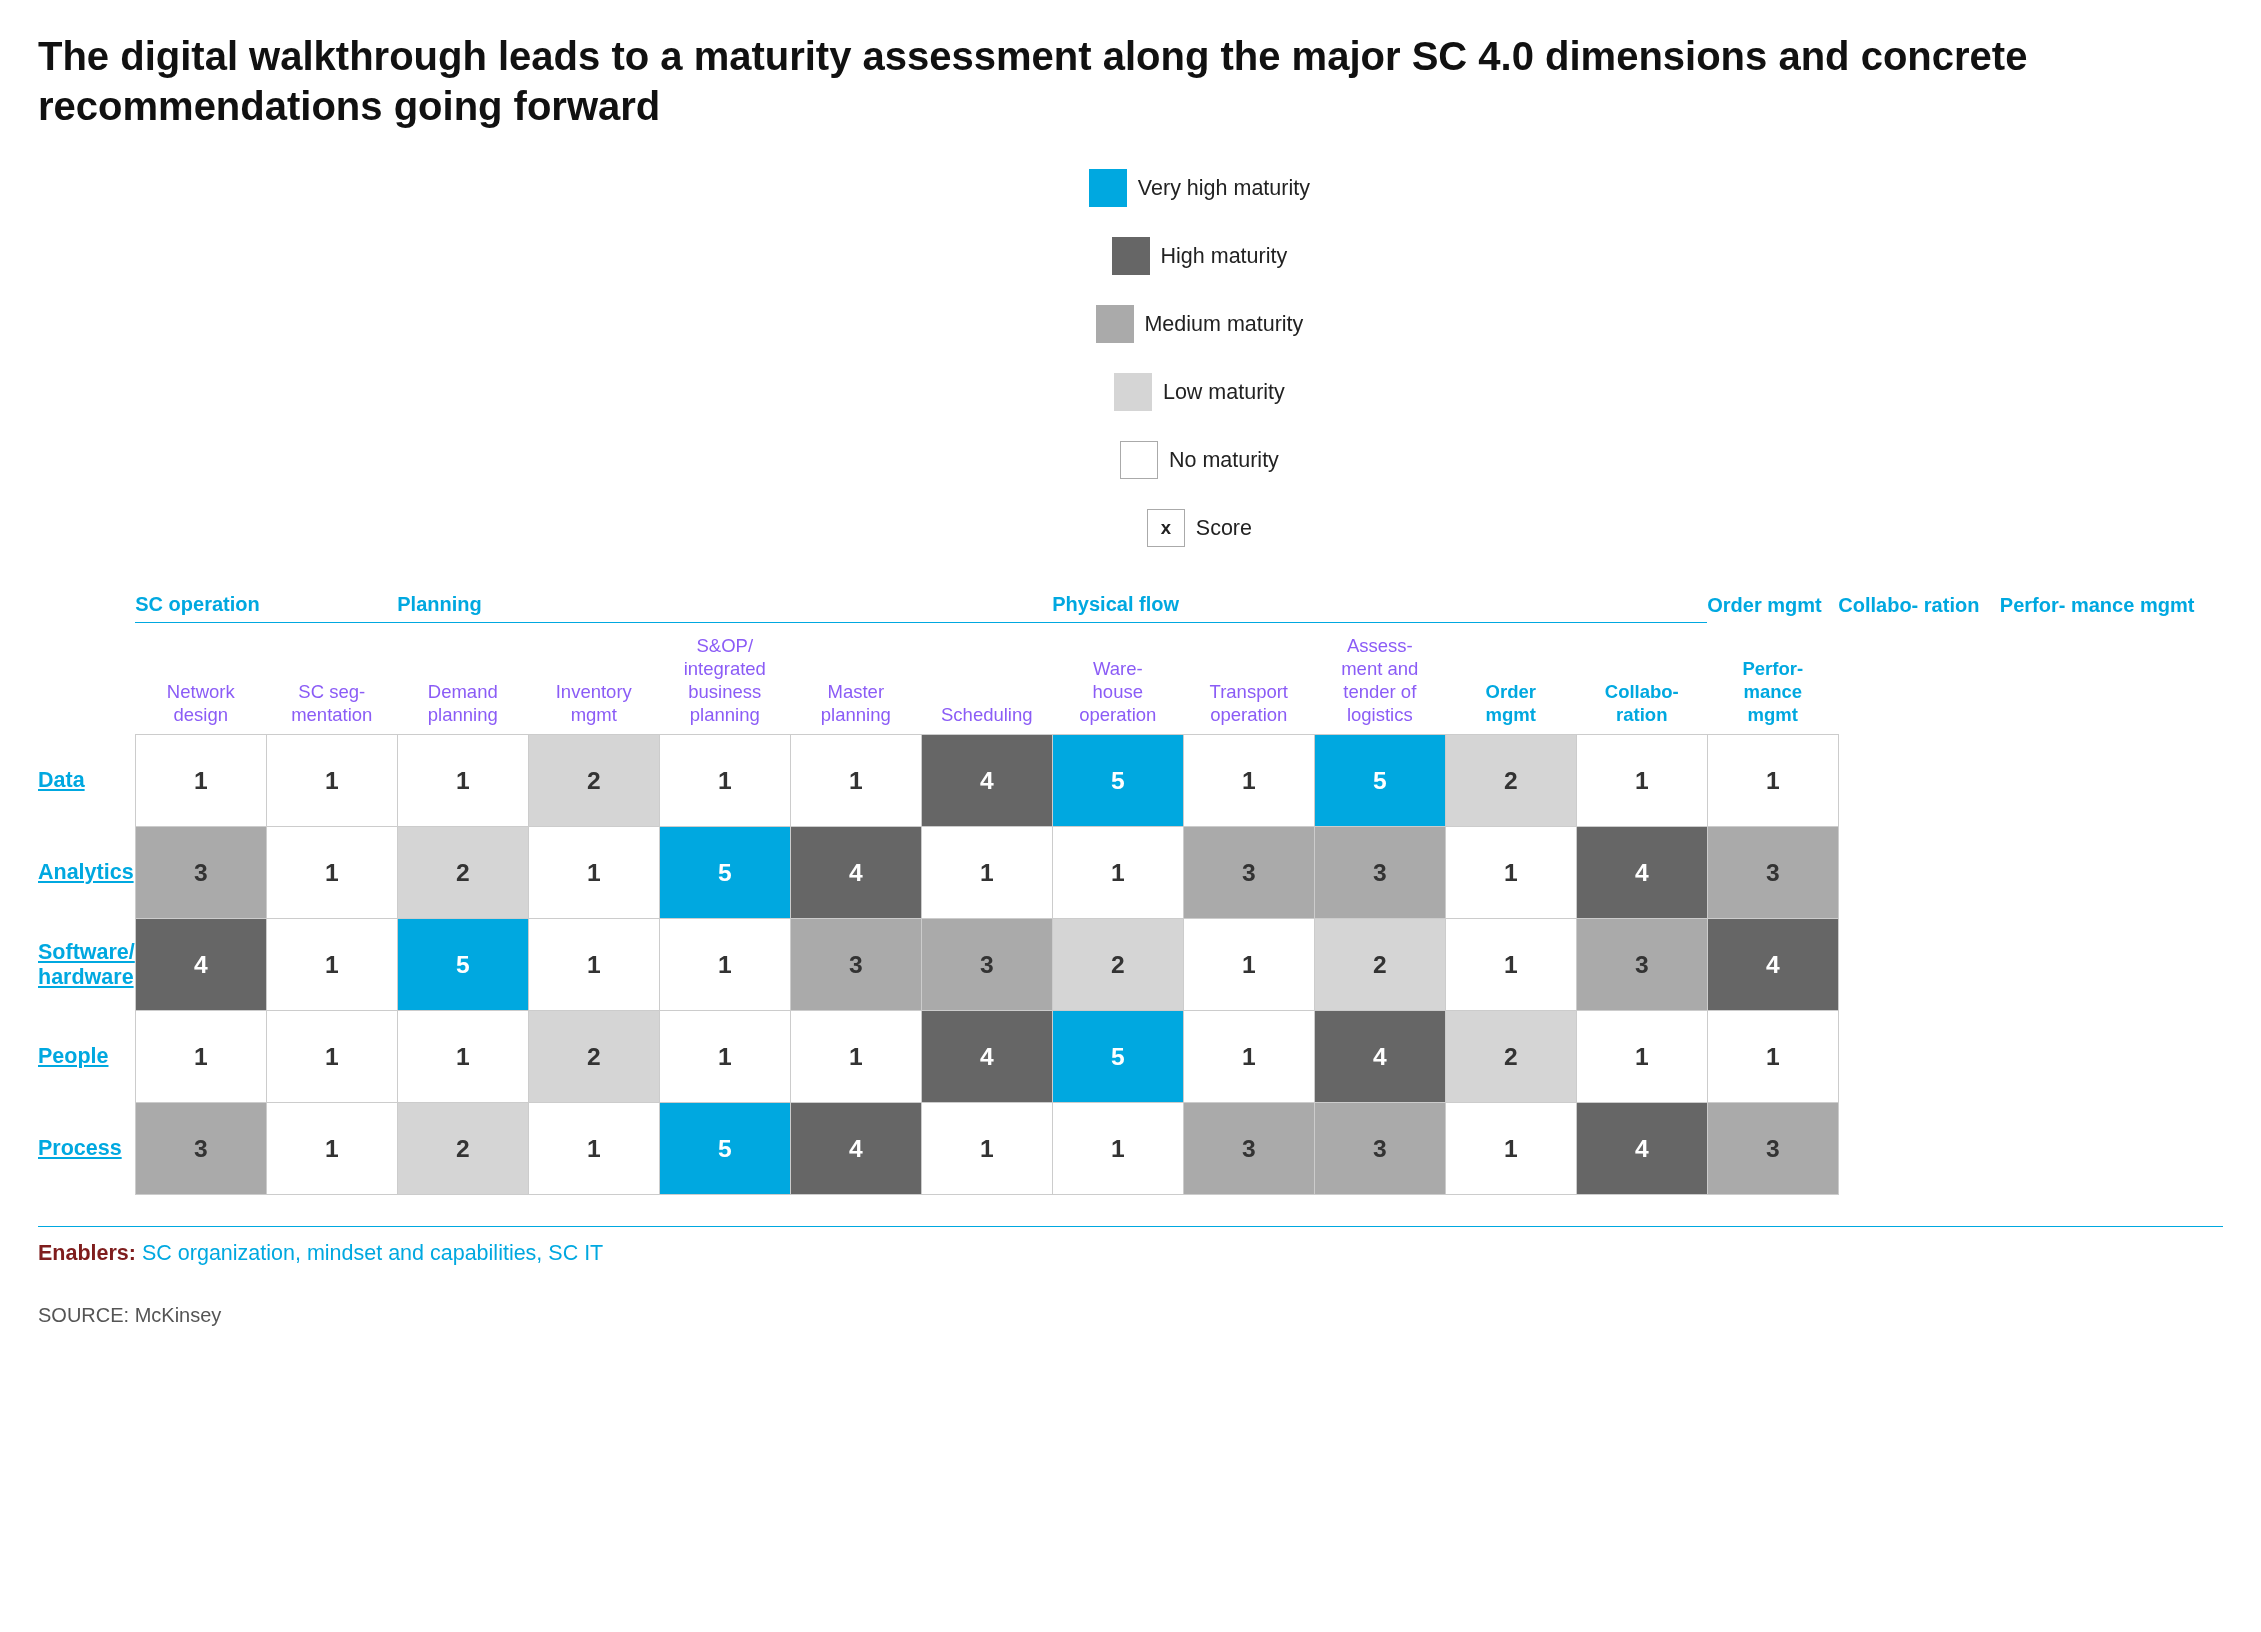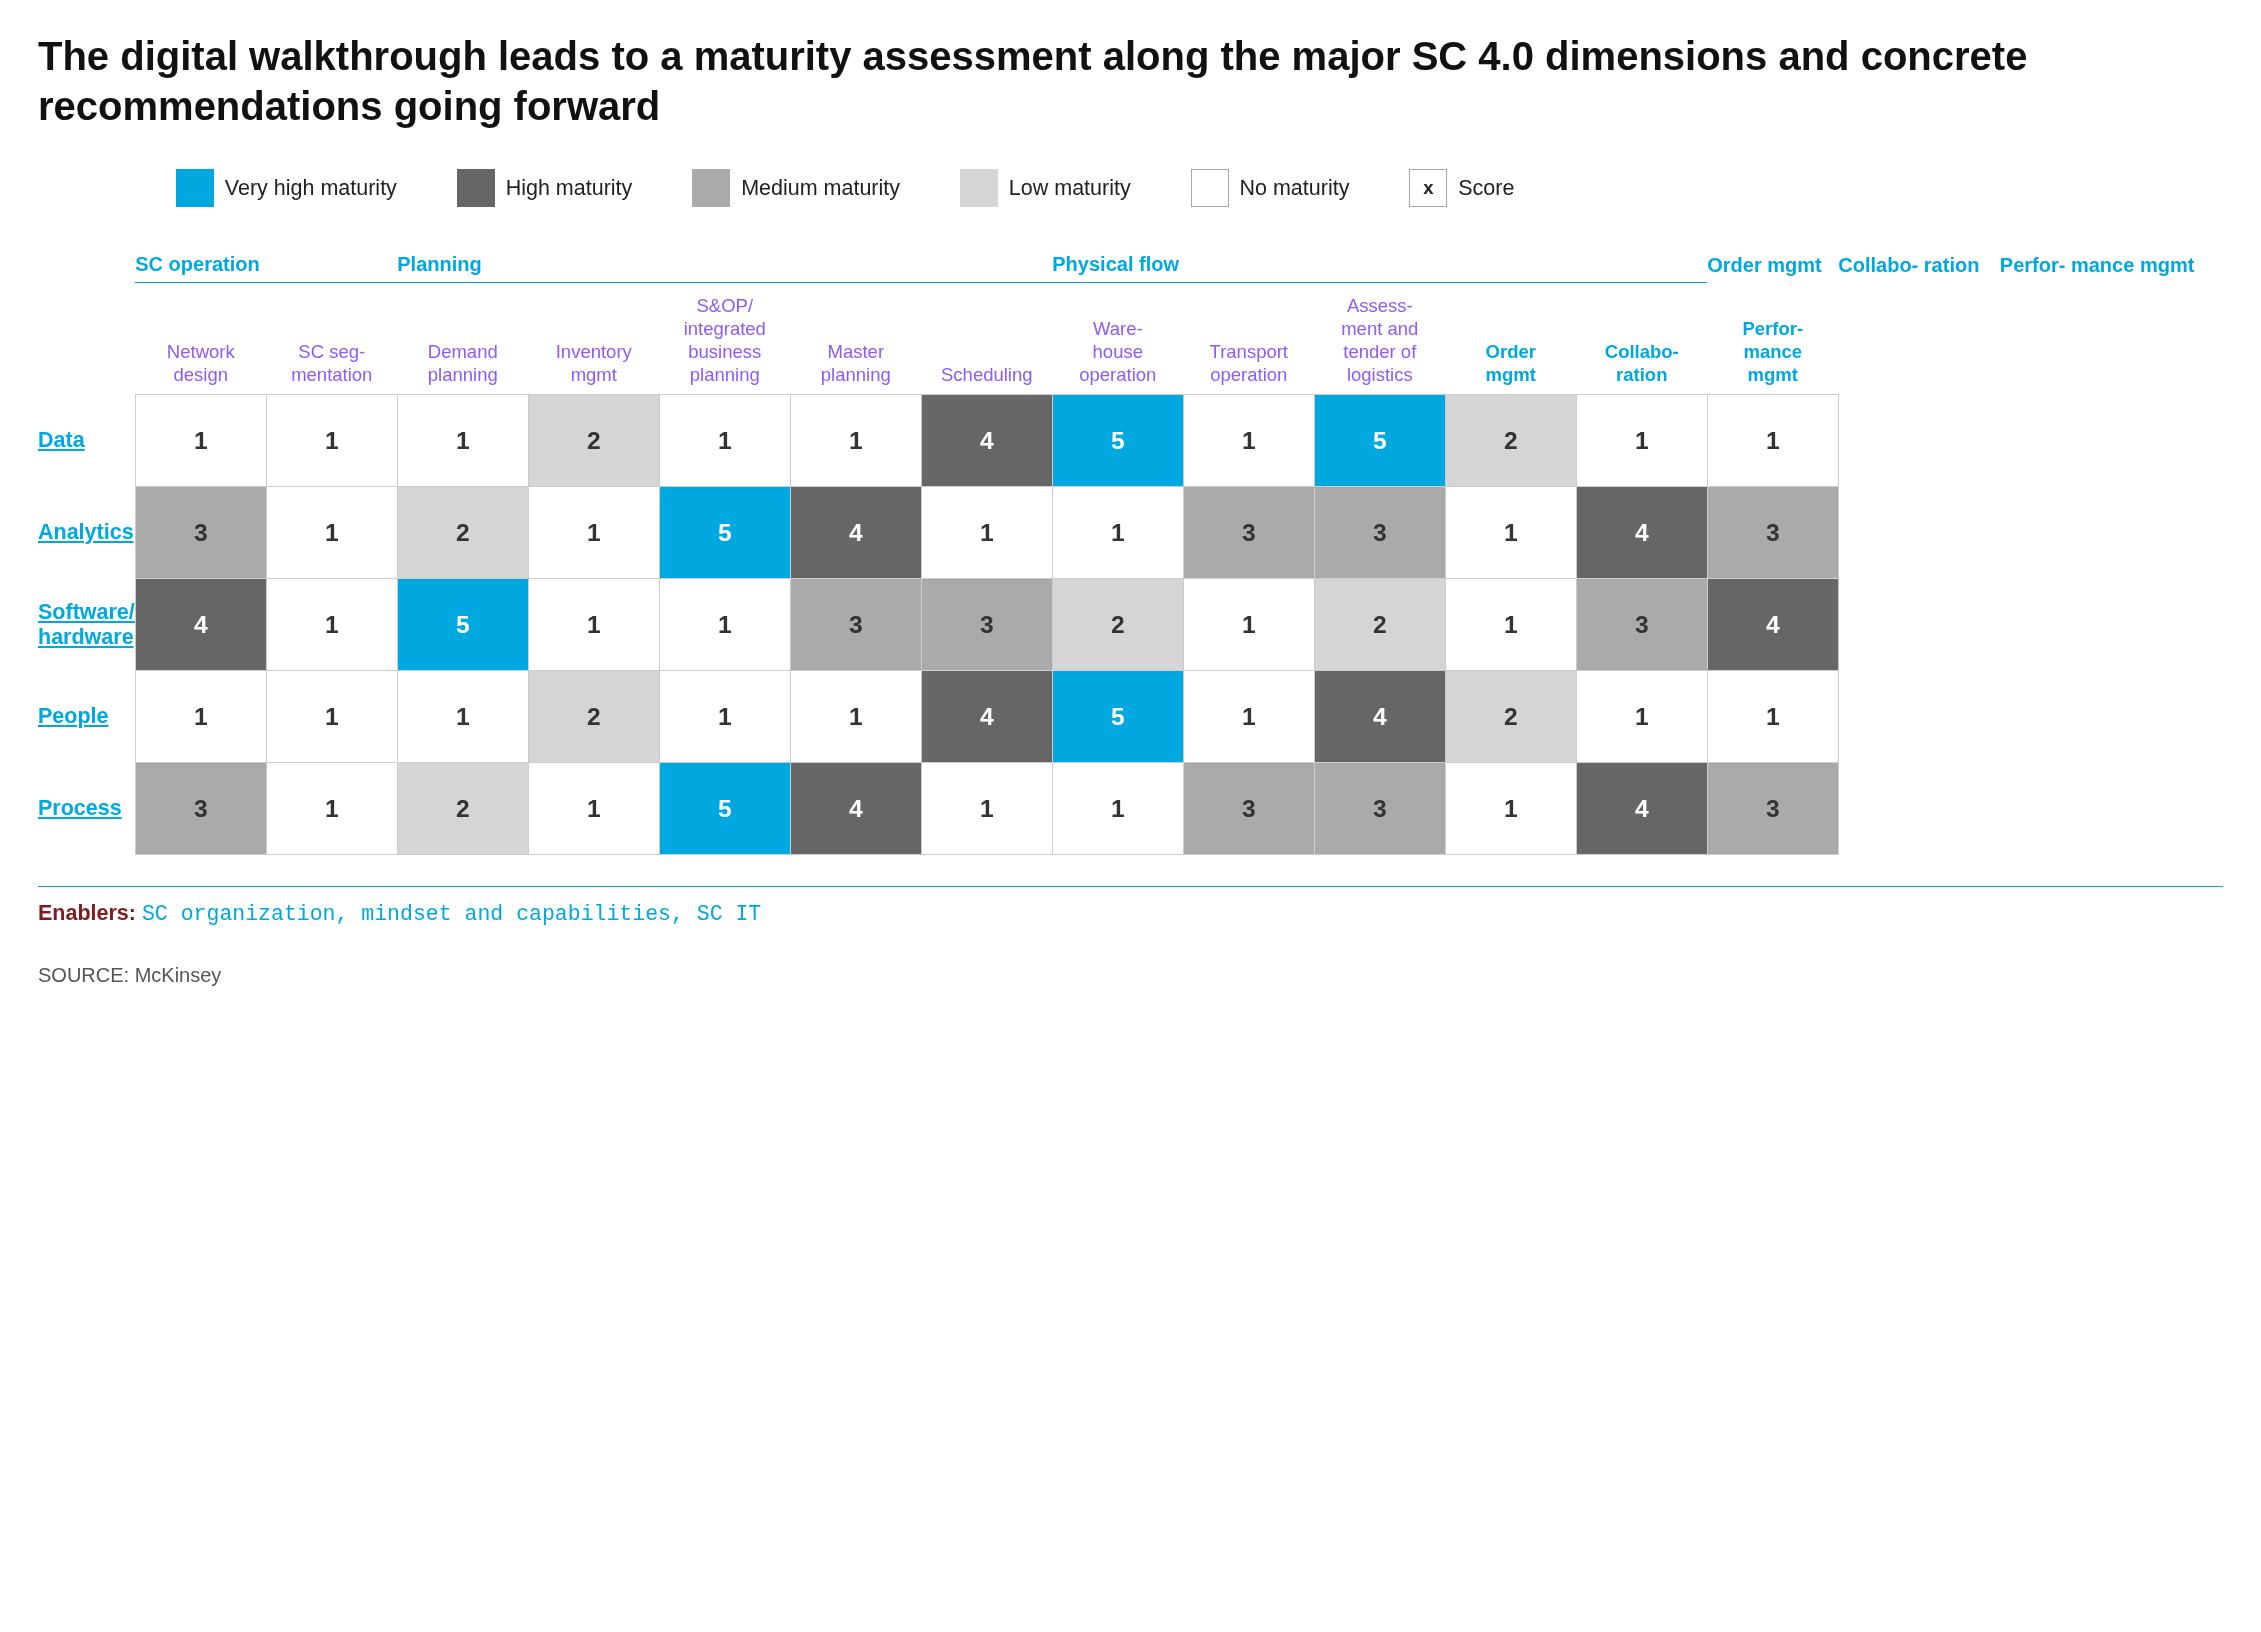--- a/index.html
+++ b/index.html
@@ -16,24 +16,26 @@
       font-size: 40px;
       font-weight: bold;
       color: #111;
       line-height: 1.25;
       margin-bottom: 38px;
       max-width: 2000px;
     }
 
     .legend {
       display: flex;
-      gap: 60px;
+      align-items: center;
+      gap: 30px;
       margin-bottom: 46px;
       margin-left: 138px;
       flex-wrap: wrap;
+      flex-direction: column;
     }
 
     .legend-item {
       display: flex;
       align-items: center;
       gap: 10.8px;
       font-size: 21.5px;
       color: #222;
     }
 
@@ -154,21 +156,20 @@
       padding-top: 14px;
     }
 
     .enablers-label {
       font-weight: bold;
       color: #7f1d1d;
     }
 
     .enablers-text {
       color: #00a8e0;
-      font-family: Liberation Mono, monospace;
     }
 
     .source {
       margin-top: 38px;
       font-size: 20px;
       color: #555;
     }
 
     .group-span-empty {
       border-bottom: none !important;

